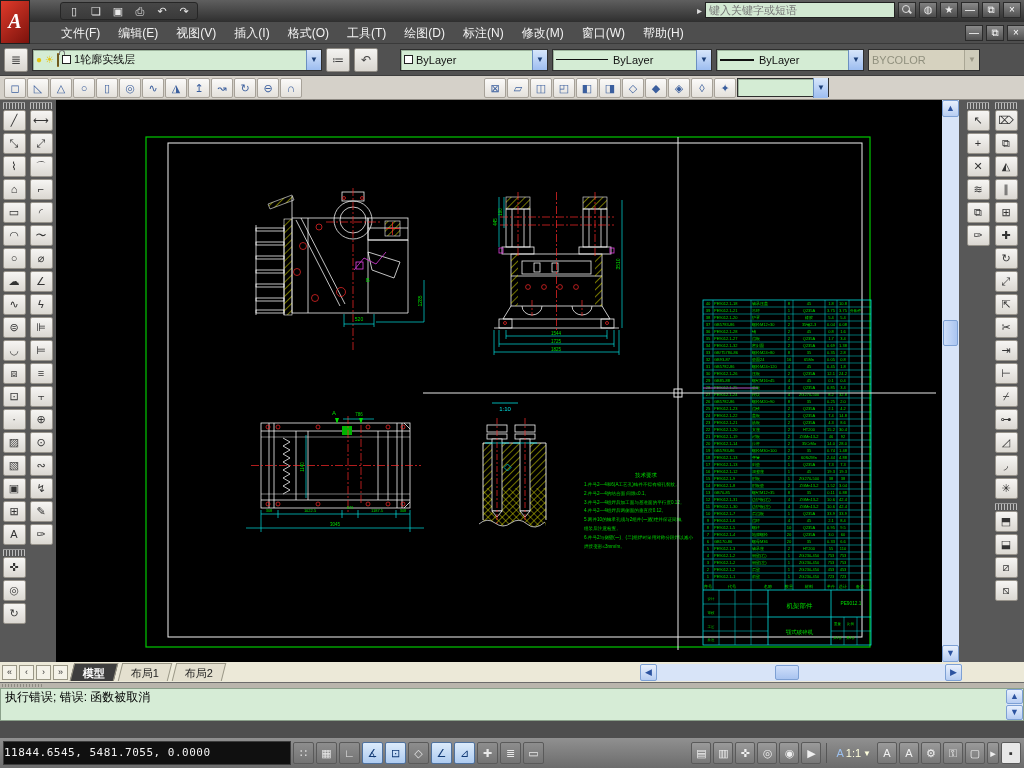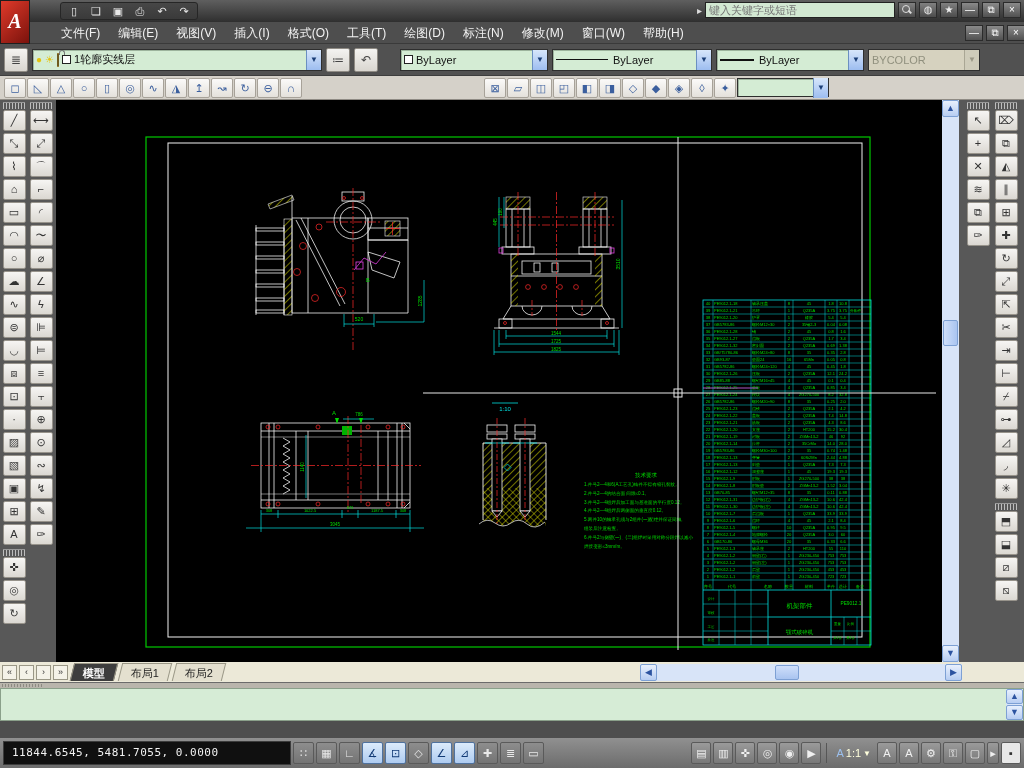--- a/index.html
+++ b/index.html
@@ -121,21 +121,21 @@
     display:flex; flex-direction:column; justify-content:space-between; }
   .cmdscroll .sbtn { height:15px; line-height:13px; }
   .cmdinput { height:17px; background:#e0f2e0; border:1px solid #8aa08a; border-top:none;
     font-size:12px; color:#000; padding:0 4px; line-height:16px;margin-top:48px; }
 
   
   .statusbar { position:absolute; left:0; top:738px; width:1024px; height:30px;
     background:linear-gradient(#909090,#6c6c6c); display:flex; align-items:center; gap:2px;
     padding:0 3px; }
   .coords { width:288px; height:24px; background:#101010; border:1px solid #3c3c3c;
-    color:#f2f2f2; font:11px "DejaVu Sans Mono", monospace; line-height:22px; padding-left:8px;
+    color:#f2f2f2; font:11px "DejaVu Sans Mono", monospace; line-height:22px; 
     letter-spacing:.5px; }
   .stgl { width:21px; height:22px; background:linear-gradient(#8d8d8d,#747474);
     border:1px solid #5a5a5a; border-radius:2px; color:#e8e8e8; font-size:11px;
     text-align:center; line-height:20px; flex:none; }
   .stgl.on { background:linear-gradient(#dcebfb,#aecbf0); color:#123a75; border-color:#4f729f; }
   .st-right { margin-left:auto; display:flex; align-items:center; gap:2px; }
   .stbtn { width:20px; height:22px; background:linear-gradient(#9a9a9a,#787878);
     border:1px solid #5a5a5a; border-radius:2px; color:#f0f0f0; font-size:11px;
     text-align:center; line-height:20px; }
   .annscale { display:flex; align-items:center; gap:2px; color:#ffd; font-size:11px;
@@ -1014,20 +1014,21 @@
     <div class="hscroll">
       <div class="sbtn">◀</div>
       <div class="hthumb"></div>
       <div class="sbtn right">▶</div>
     </div>
   </div>
 
   <div class="cmdwrap">
     <div class="cmdsplit"></div>
     <div class="cmdhist">
+      <div>执行错误; 错误: 函数被取消</div>
       <div class="cmdscroll">
         <div class="sbtn">▲</div>
         <div class="sbtn">▼</div>
       </div>
     </div>
     <div class="cmdinput">
       <span>命令:</span>
     </div>
   </div>
 

